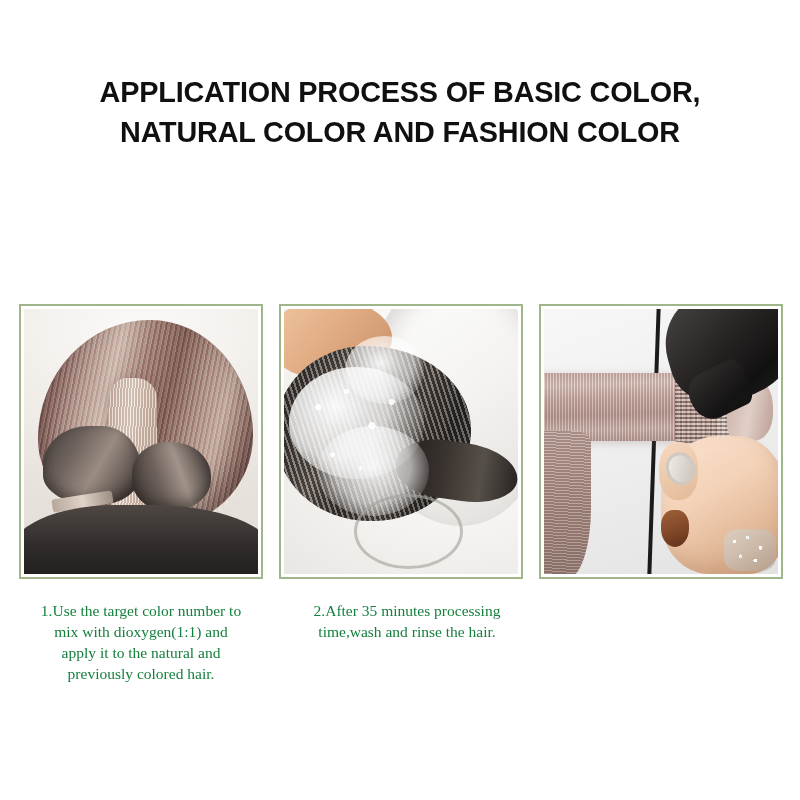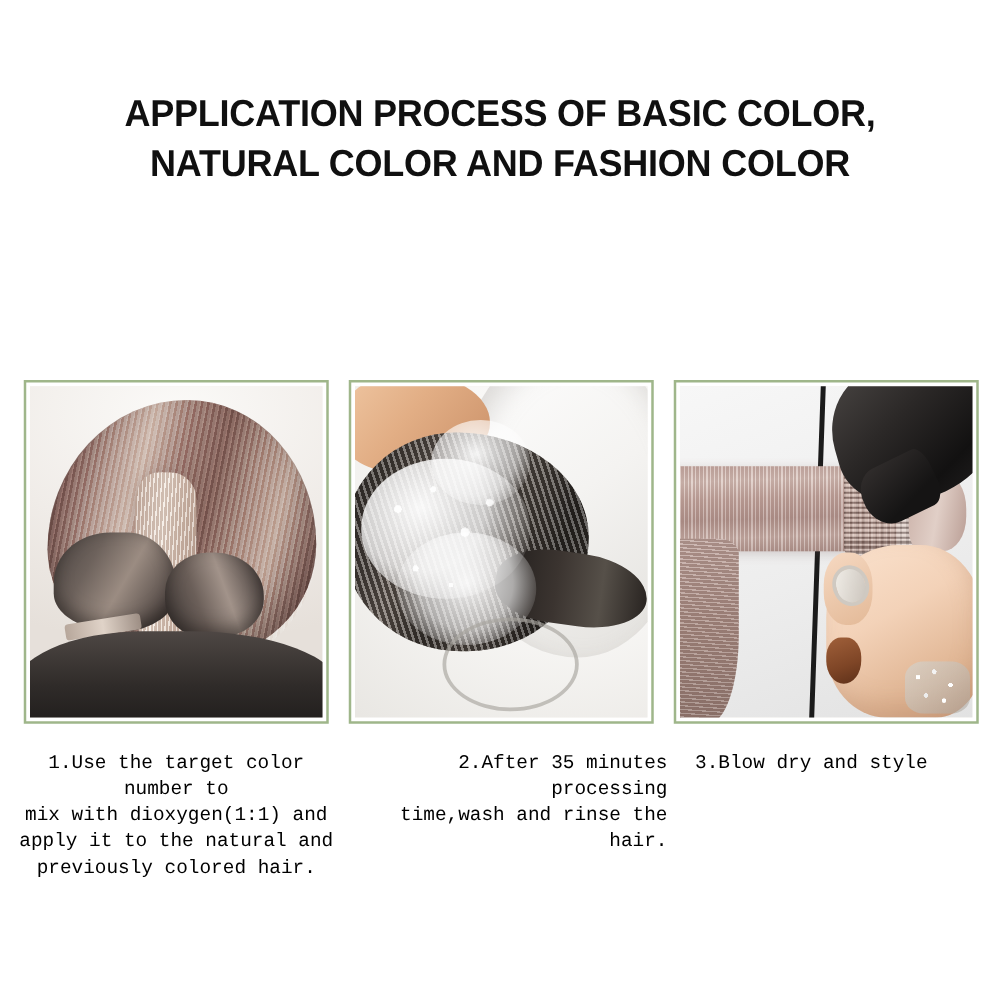--- a/index.html
+++ b/index.html
@@ -453,33 +453,33 @@
 
   
   .captions {
     position: absolute;
     left: 10px;
     top: 600px;
     width: 780px;
     display: flex;
   }
   .caption {
-    font-family: Liberation Mono, monospace;
+    font-family: Liberation Serif, serif;
     font-size: 15.5px;
     line-height: 21px;
-    color: #000000;
+    color: #15803d;
     white-space: pre-line;
   }
   .caption-1 {
     width: 262px;
     text-align: center;
   }
   .caption-2 {
     width: 262px;
-    text-align: right;
+    text-align: center;
     padding-left: 8px;
     box-sizing: border-box;
   }
   .caption-3 {
     width: 256px;
     text-align: left;
     padding-left: 22px;
     box-sizing: border-box;
   }
 </style>
@@ -548,16 +548,15 @@
 
   </div>
 
   <div class="captions">
     <div class="caption caption-1">1.Use the target color number to
 mix with dioxygen(1:1) and
 apply it to the natural and
 previously colored hair.</div>
     <div class="caption caption-2">2.After 35 minutes processing
 time,wash and rinse the hair.</div>
-    <div class="caption caption-3">3.Blow dry and style</div>
   </div>
 
 </div>
 
 </body></html>

